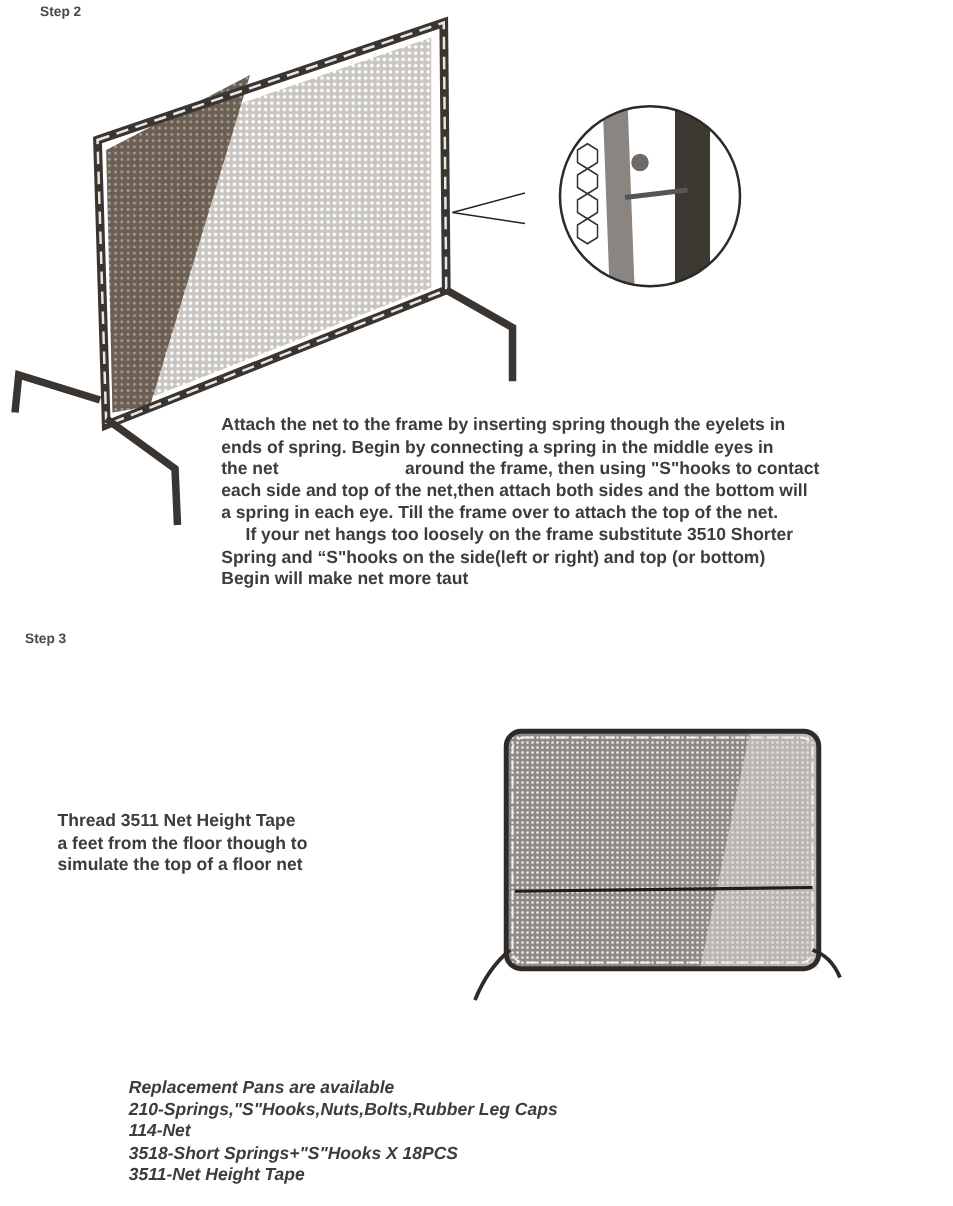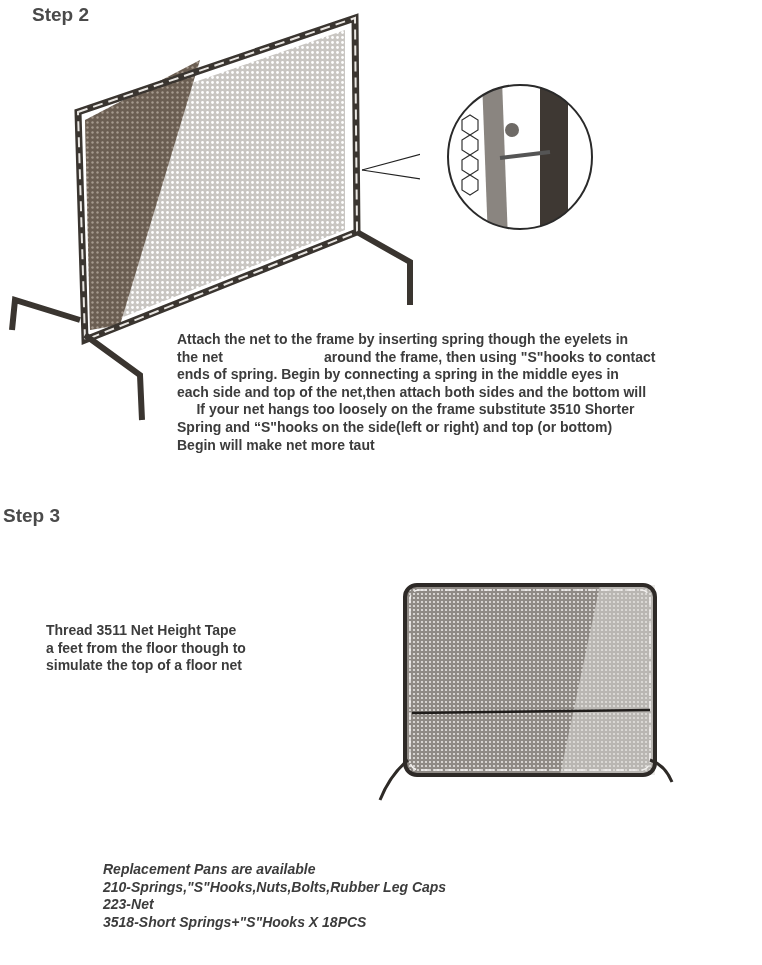--- a/index.html
+++ b/index.html
@@ -1,19 +1,19 @@
 <!DOCTYPE html>
 <html><head>
 <meta charset="utf-8">
 <style>
   html, body { margin: 0; padding: 0; background: #ffffff; }
   body { width: 762px; height: 965px; position: relative; overflow: hidden;
          font-family: "Liberation Sans", "DejaVu Sans", sans-serif; color: #3a3a3a; }
   .abs { position: absolute; }
-  .heading { font-weight: bold; font-size: 19px; color: #4a4a4a; }
+  .heading { font-weight: bold; font-size: 11px; color: #4a4a4a; }
   .para { font-weight: bold; font-size: 14px; line-height: 17.6px; color: #3c3c3c; white-space: pre; }
   svg { position: absolute; }
 </style>
 </head>
 <body>
 
 <div class="abs heading" style="left:32px; top:4px;">Step 2</div>
 
 <svg width="420" height="430" style="left:0; top:10px;" viewBox="0 10 420 430">
   <defs>
@@ -58,31 +58,32 @@
       <polygon points="22,60 30,55 38,60 38,70 30,75 22,70"></polygon>
       <polygon points="22,80 30,75 38,80 38,90 30,95 22,90"></polygon>
       <polygon points="22,100 30,95 38,100 38,110 30,115 22,110"></polygon>
     </g>
   </g>
   <circle cx="80" cy="77" r="72" fill="none" stroke="#2a2a2a" stroke-width="2"></circle>
 </svg>
 
 <div class="abs" style="left:177px; top:331px;">
   <div class="para">Attach the net to the frame by inserting spring though the eyelets in</div>
+  <div class="para">ends of spring. Begin by connecting a spring in the middle eyes in</div>
   <div class="para">the net                          around the frame, then using "S"hooks to contact</div>
-  <div class="para">ends of spring. Begin by connecting a spring in the middle eyes in</div>
   <div class="para">each side and top of the net,then attach both sides and the bottom will</div>
+  <div class="para">a spring in each eye. Till the frame over to attach the top of the net.</div>
   <div class="para">     If your net hangs too loosely on the frame substitute 3510 Shorter</div>
   <div class="para">Spring and “S"hooks on the side(left or right) and top (or bottom)</div>
   <div class="para">Begin will make net more taut</div>
 </div>
 
-<div class="abs heading" style="left:3px; top:505px;">Step 3</div>
+<div class="abs heading" style="left:20px; top:505px;">Step 3</div>
 
-<div class="abs" style="left:46px; top:622px;">
+<div class="abs" style="left:46px; top:648px;">
   <div class="para">Thread 3511 Net Height Tape</div>
   <div class="para">a feet from the floor though to</div>
   <div class="para">simulate the top of a floor net</div>
 </div>
 
 <svg width="320" height="260" style="left:360px; top:560px;" viewBox="0 0 320 260">
   <defs>
     <pattern id="mesh2" width="4" height="4" patternUnits="userSpaceOnUse">
       <rect width="4" height="4" fill="#8f8a85"></rect>
       <circle cx="2" cy="2" r="1.1" fill="#e8e6e3"></circle>
@@ -93,15 +94,16 @@
   <rect x="45" y="25" width="250" height="190" rx="12" fill="none" stroke="#2e2a27" stroke-width="4"></rect>
   <rect x="50" y="30" width="240" height="180" rx="9" fill="none" stroke="#f2f0ee" stroke-width="1.5" stroke-dasharray="8,5"></rect>
   <line x1="52" y1="153" x2="290" y2="150" stroke="#1f1c1a" stroke-width="2.5"></line>
   <path d="M48,200 Q30,215 20,240" fill="none" stroke="#2e2a27" stroke-width="3"></path>
   <path d="M290,200 Q305,205 312,222" fill="none" stroke="#2e2a27" stroke-width="3"></path>
 </svg>
 
 <div class="abs" style="left:103px; top:861px;font-style:italic;">
   <div class="para">Replacement Pans are available</div>
   <div class="para">210-Springs,"S"Hooks,Nuts,Bolts,Rubber Leg Caps</div>
-  <div class="para">223-Net</div>
+  <div class="para">114-Net</div>
   <div class="para">3518-Short Springs+"S"Hooks X 18PCS</div>
+  <div class="para">3511-Net Height Tape</div>
 </div>
 
 </body></html>

